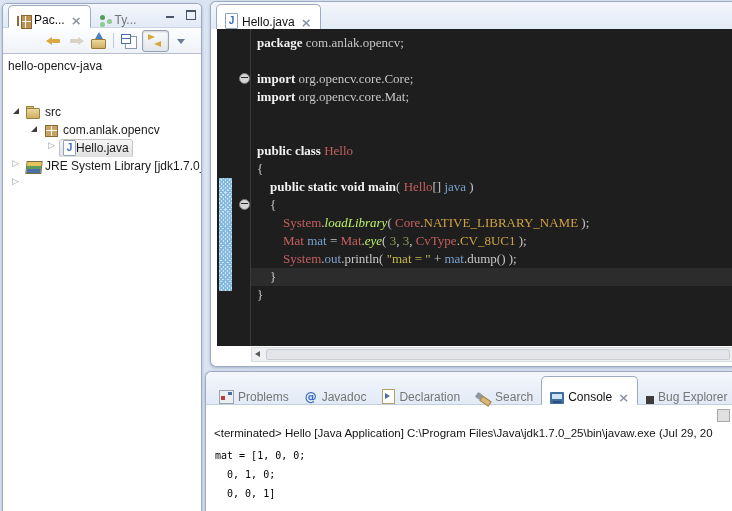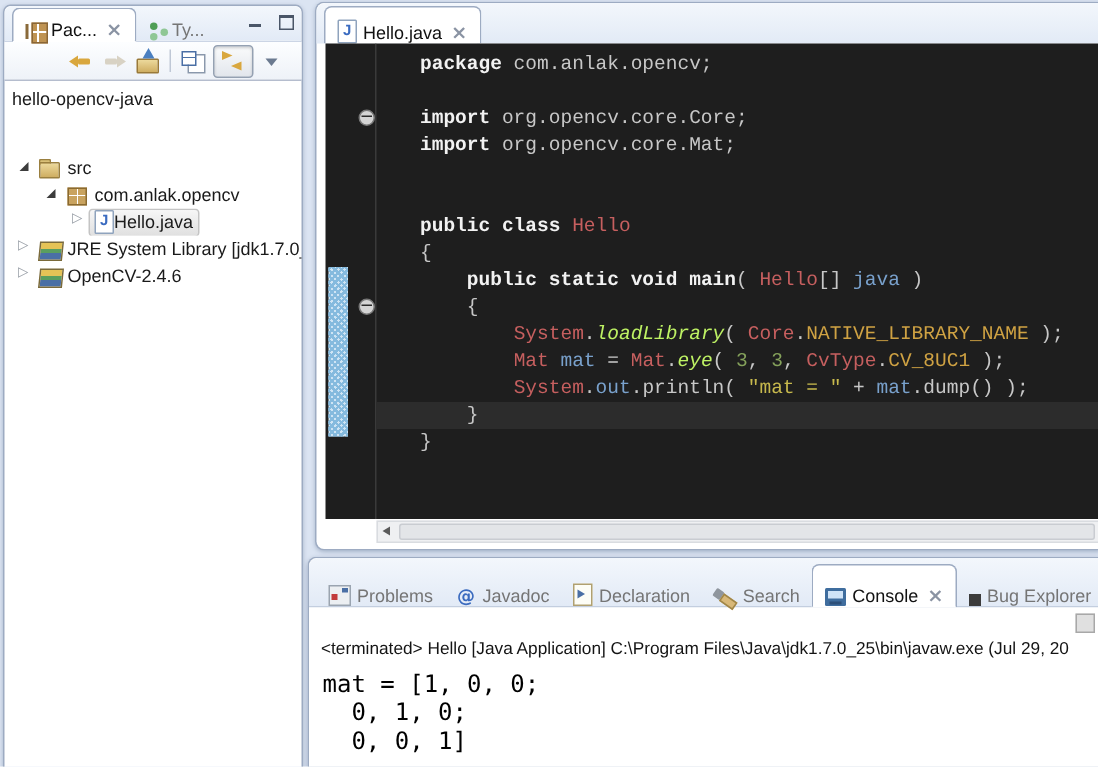--- a/index.html
+++ b/index.html
@@ -85,22 +85,22 @@
   
   #ep{left:210px;top:1px;width:522px;height:364px;border-right:none;border-radius:6px 0 0 6px}
   #ep-hdr{height:27px;border-radius:6px 0 0 0}
   #ep-hdr .tab.active{height:24px;margin-bottom:0;border-bottom:none}
   #ed-dark{position:absolute;left:6px;top:27px;right:0;height:317px;background:#1e1e1e;overflow:hidden}
   #fold-sep{position:absolute;left:33px;top:0;bottom:0;width:1px;background:#3a3a3a}
   #range-bar{position:absolute;left:2px;top:149px;width:13px;height:113px;background:#cfe4f4;
      background-image:repeating-linear-gradient(45deg,#85bade 0 1.5px,rgba(0,0,0,0) 1.5px 3px),
                       repeating-linear-gradient(-45deg,#85bade 0 1.5px,rgba(0,0,0,0) 1.5px 3px)}
   #code{position:absolute;left:0;top:5px;right:0}
-  .code-line{height:18px;line-height:18px;padding-left:63px;white-space:pre;
-             font-family:Liberation Mono, monospace;font-size:13px;color:#c7c7c7}
+  .code-line{height:18px;line-height:18px;padding-left:40px;white-space:pre;
+             font-family:Liberation Serif, serif;font-size:13px;color:#c7c7c7}
   .code-line.hl{background:linear-gradient(90deg,rgba(0,0,0,0) 0 34px,#2c2c2c 34px)}
   .tok-kw{color:#f2f2f2;font-weight:bold}
   .tok-pl{color:#c7c7c7}
   .tok-ty{color:#c65f5f}
   .tok-cn{color:#cfa243}
   .tok-nm{color:#85a25b}
   .tok-st{color:#c7b94d}
   .tok-vr{color:#79a1cc}
   .tok-sm{color:#bef264;font-style:italic}
   .tok-dc{color:#f2f2f2;font-weight:bold}
@@ -112,21 +112,21 @@
   #ed-hscroll .sb-thumb{position:absolute;left:14px;right:2px;top:1px;bottom:1px;background:#e3e5e8;border:1px solid #c9ccd1;border-radius:2px}
   
   #bp{left:205px;top:371px;width:527px;height:140px;border-right:none;border-bottom:none;border-radius:6px 0 0 0}
   #bp-hdr{height:32px;border-bottom:1px solid #c3cedf;border-radius:6px 0 0 0}
   #bp-hdr .tab{height:25px}
   #bp-hdr .tab.active{height:27px}
   #bp-toolbtn{position:absolute;right:3px;top:37px;width:11px;height:11px;background:#e0e0e0;border:1px solid #a8a8a8}
   #console-header{position:absolute;left:8px;top:55px;right:0;white-space:nowrap;overflow:hidden;
                   font-size:11.5px;color:#141414}
   #console-out{position:absolute;left:9px;top:74px;margin:0;font-family:"DejaVu Sans Mono",monospace;
-               font-size:16px;line-height:19px;color:#000;white-space:pre}
+               font-size:10px;line-height:19px;color:#000;white-space:pre}
 </style>
 </head>
 <body>
 
 <div id="lp" class="panel">
   <div id="lp-hdr" class="hdr">
     <div id="pe-tabs" class="tabbar">
         <div class="tab active">
           <span class="icon icon-package-explorer"></span>
           <span class="tab-label">Pac...</span>
@@ -180,24 +180,20 @@
       </div>
       <div class="tree-row" style="padding-left: 8px;">
         <span class="tw tw-col"></span>
         <span class="sel-box">
           <span class="ticon ticon-library"></span>
           <span class="tree-label">JRE System Library [jdk1.7.0_25]</span>
         </span>
       </div>
       <div class="tree-row" style="padding-left: 8px;">
         <span class="tw tw-col"></span>
-        <span class="sel-box">
-          <span class="ticon ticon-library"></span>
-          <span class="tree-label">OpenCV-2.4.6</span>
-        </span>
       </div>
     </div>
 </div>
 
 <div id="ep" class="panel">
   <div id="ep-hdr" class="hdr">
     <div id="ed-tabs" class="tabbar">
         <div class="tab active">
           <span class="icon icon-java-file"></span>
           <span class="tab-label">Hello.java</span>

